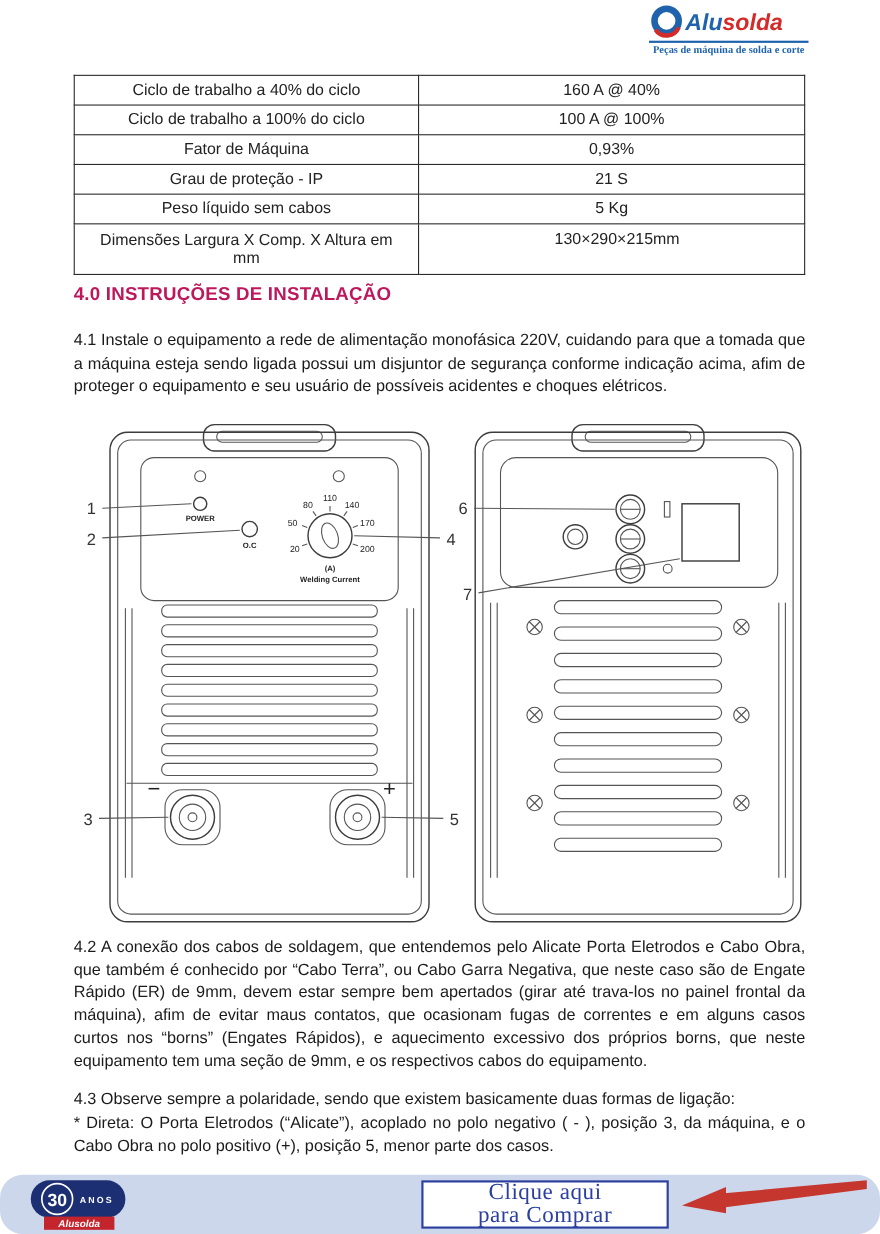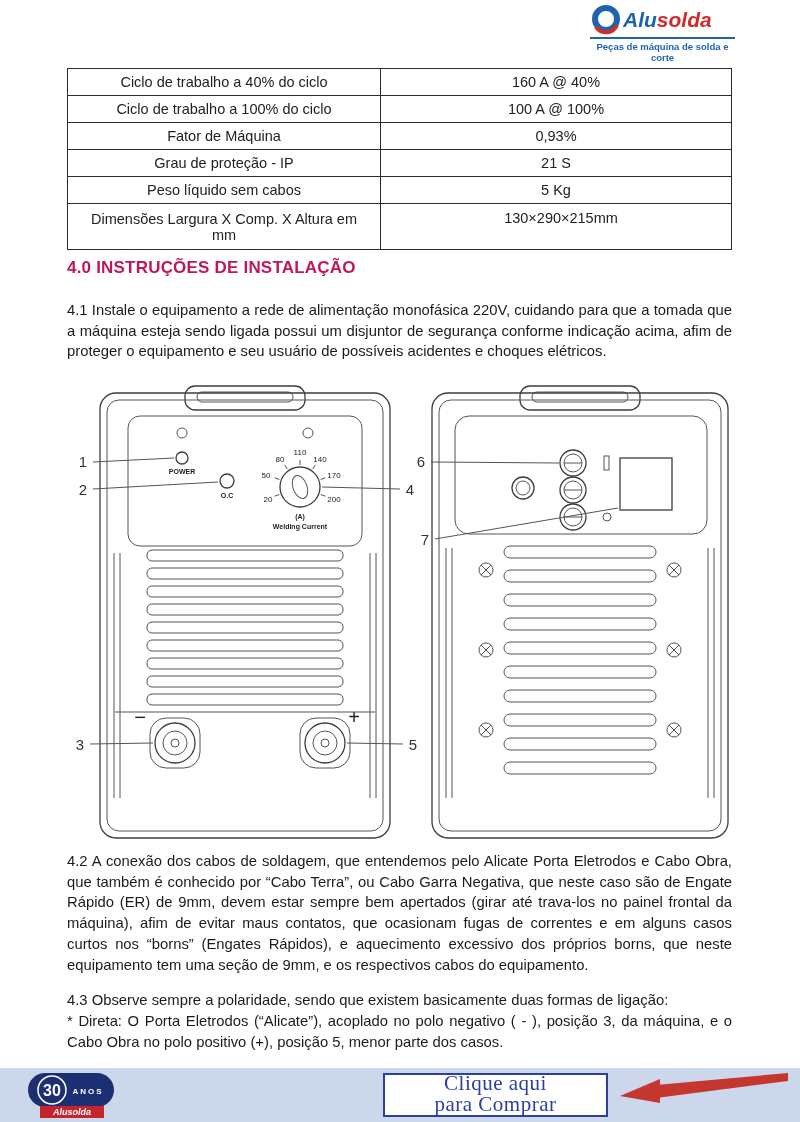--- a/index.html
+++ b/index.html
@@ -7,21 +7,21 @@
   body {
     width:800px; height:1122px; position:relative; overflow:hidden;
     font-family:"Liberation Sans", sans-serif; color:#1c1c1c;
   }
 
   
   .logo-block { position:absolute; top:4px; left:590px; width:145px; }
   .logo-row { display:flex; align-items:center; }
   .logo-tagline {
     margin-top:1px; text-align:center; color:#1f63ad;
-    font-family:Liberation Sans, sans-serif; font-size:9.5px; font-weight:bold;
+    font-family:Liberation Serif, serif; font-size:9.5px; font-weight:bold;
     border-top:2px solid #1f63ad; padding-top:2px;
   }
 
   
   table.spec-table {
     position:absolute; top:68px; left:67px; width:665px;
     border-collapse:collapse; table-layout:fixed;
   }
   table.spec-table td {
     border:1.3px solid #2b2b2b; text-align:center; vertical-align:middle;
@@ -50,20 +50,21 @@
   .callout-line { stroke:#555; stroke-width:1; }
   .callout-num { font-size:15px; fill:#333; font-family:"Liberation Sans",sans-serif; }
   .panel-label { font-size:7px; font-weight:bold; fill:#222; font-family:"Liberation Sans",sans-serif; }
   .dial-num { font-size:8px; fill:#222; font-family:"Liberation Sans",sans-serif; }
   .polarity { font-size:20px; fill:#222; font-family:"Liberation Sans",sans-serif; }
 
   
   .footer {
     position:absolute; top:1068px; left:0; width:800px; height:54px;
     background:#ccd7ec;
+    border-radius:21px;
   }
   .footer-title {
     position:absolute; left:128px; top:0; width:240px; text-align:center;
     font-family:"Liberation Serif", serif; color:#7b2121;
   }
   .footer-title .t1 { font-size:23px; line-height:26px; }
   .footer-title .t2 { font-size:27px; line-height:27px; }
   .buy-button {
     position:absolute; left:383px; top:5px; width:225px; height:44px;
     background:#ffffff; border:2px solid #2b3f9e; cursor:pointer;

